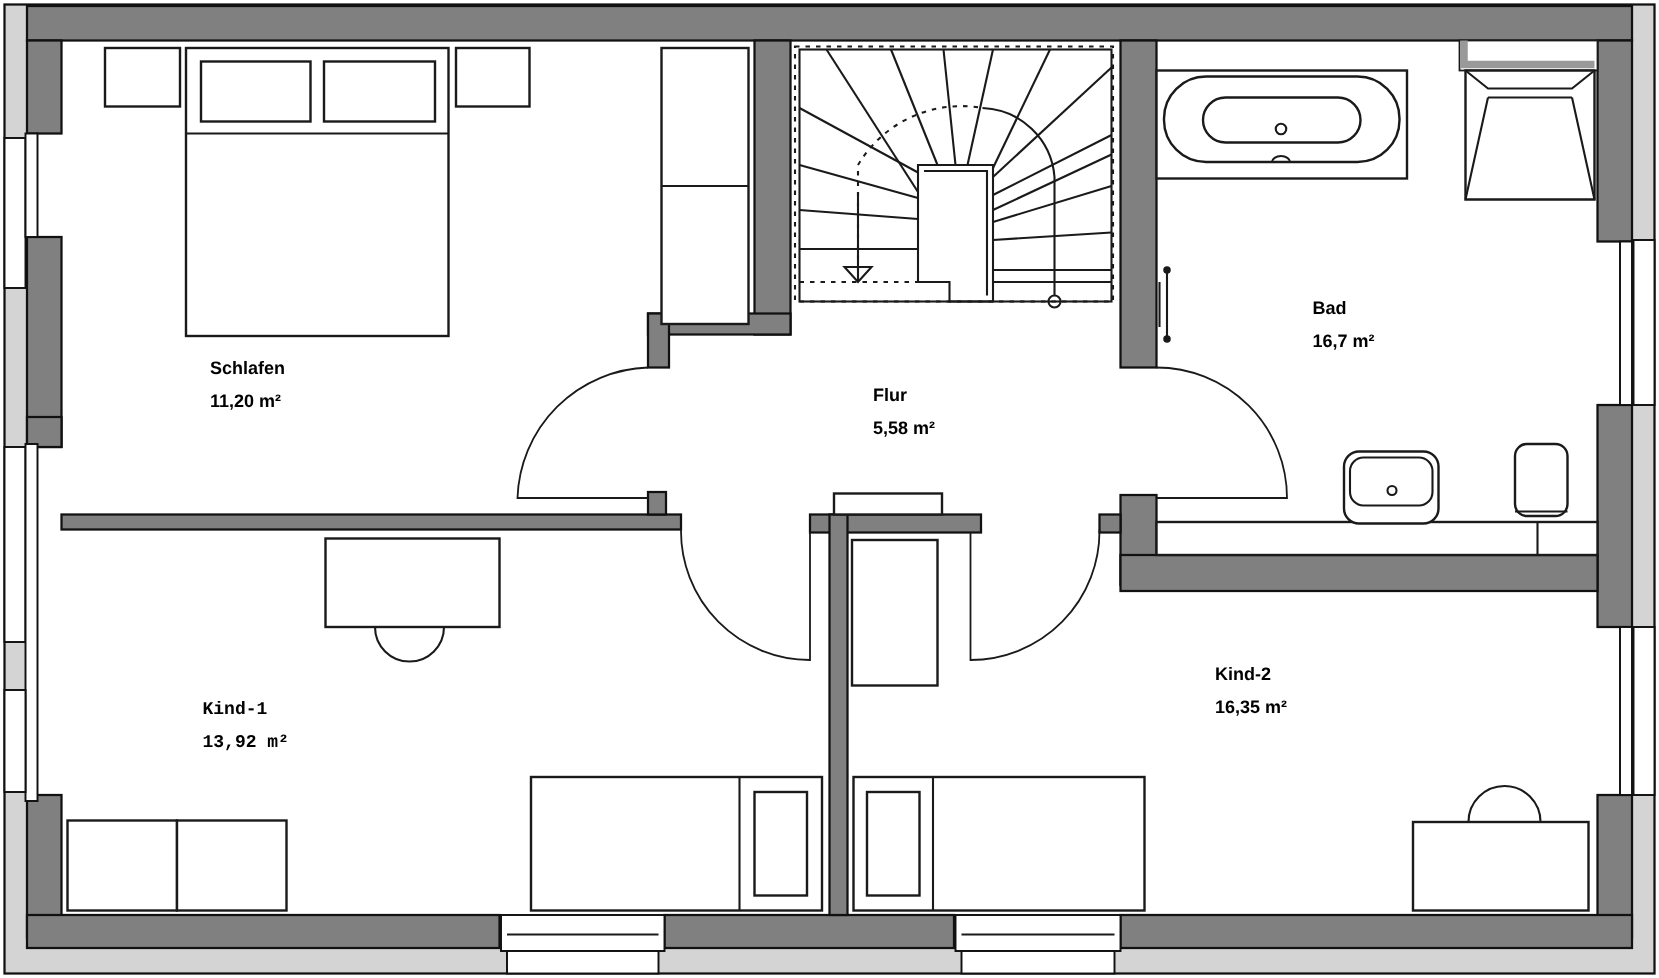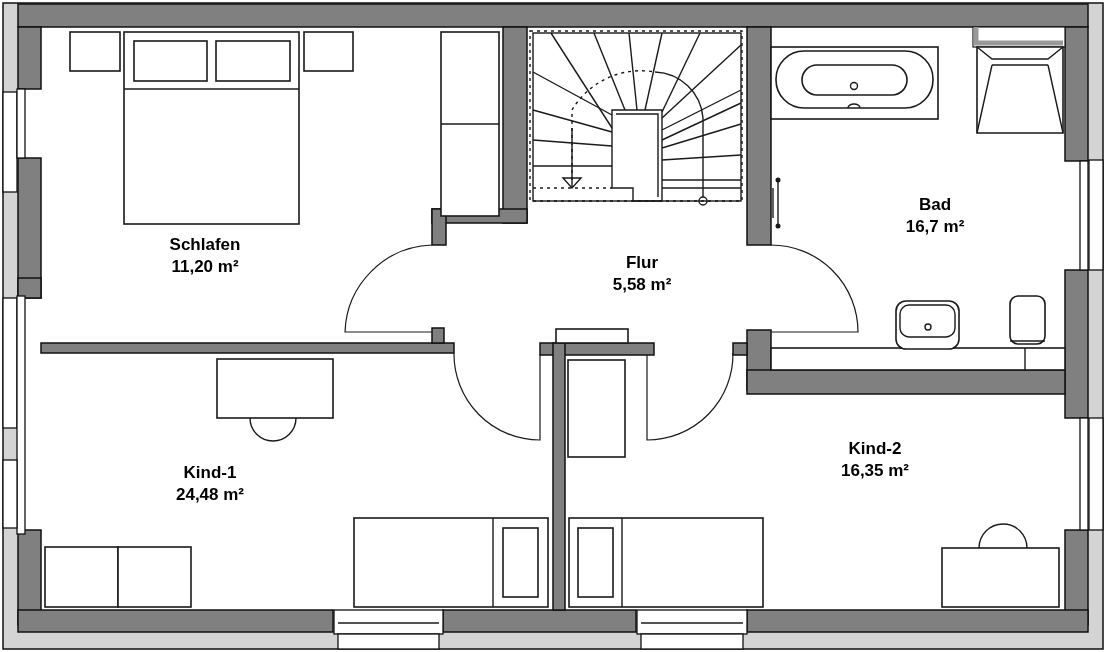--- a/index.html
+++ b/index.html
@@ -9,24 +9,24 @@
     .outer { fill: #d4d4d4; stroke: #111; stroke-width: 1.5; }
     .win { fill: #ffffff; stroke: #111; stroke-width: 1.3; }
     .furn { fill: #ffffff; stroke: #1a1a1a; stroke-width: 1.6; }
     .line { fill: none; stroke: #1a1a1a; stroke-width: 1.4; }
     .dash { fill: none; stroke: #1a1a1a; stroke-width: 1.4; stroke-dasharray: 3 4; }
     .arc { fill: none; stroke: #1a1a1a; stroke-width: 1.2; }
     .label {
       position: absolute;
       font-family: "Liberation Sans", sans-serif;
       font-weight: bold;
-      font-size: 17px;
+      font-size: 12px;
       line-height: 22px;
       color: #000;
-      text-align: center;
+      text-align: left;
       white-space: nowrap;
     }
     .label span { display: block; }
   </style>
 </head>
 <body>
 
 <svg id="plan" viewBox="0 0 1106 652" xmlns="http://www.w3.org/2000/svg">
 
   <g>
@@ -208,21 +208,21 @@
 <div class="label" style="left:582px; top:252px; width:120px;">
   <span>Flur</span>
   <span>5,58 m²</span>
 </div>
 
 <div class="label" style="left:875px; top:194px; width:120px;">
   <span>Bad</span>
   <span>16,7 m²</span>
 </div>
 
-<div class="label" style="left:145px; top:462px; width:130px;">
+<div class="label" style="left:135px; top:462px; width:130px;font-family:Liberation Mono, monospace;">
   <span>Kind-1</span>
-  <span>24,48 m²</span>
+  <span>13,92 m²</span>
 </div>
 
 <div class="label" style="left:810px; top:438px; width:130px;">
   <span>Kind-2</span>
   <span>16,35 m²</span>
 </div>
 
 </body></html>

